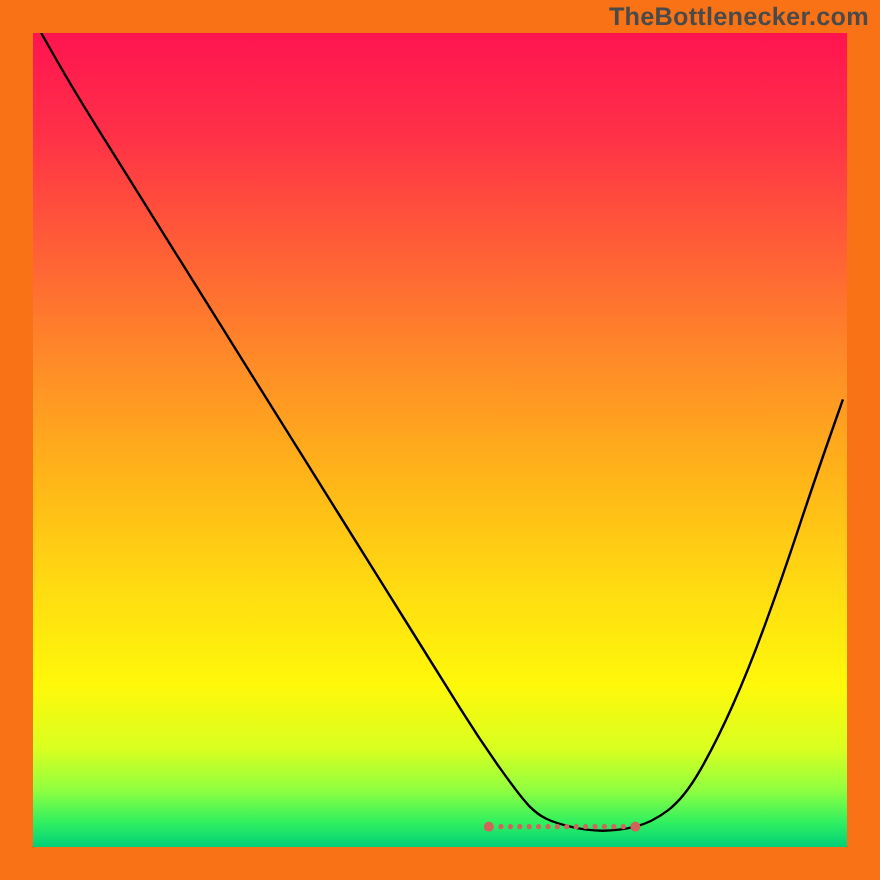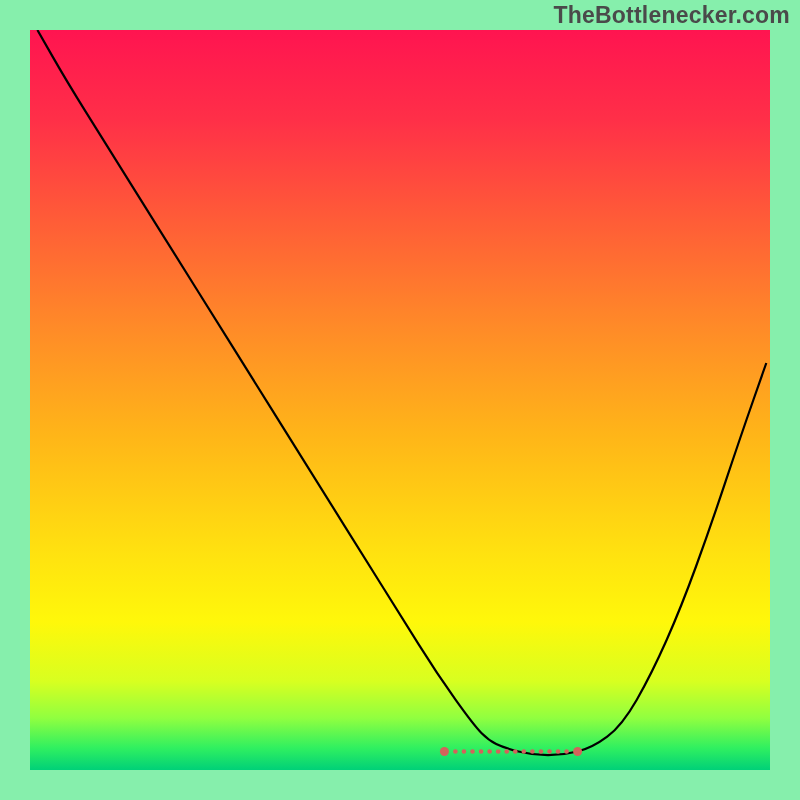--- a/index.html
+++ b/index.html
@@ -7,21 +7,21 @@
     padding: 0;
     width: 800px;
     height: 800px;
     background: #000;
     overflow: hidden;
   }
   .container {
     position: relative;
     width: 800px;
     height: 800px;
-    background: #86efac;
+    background: #f97316;
   }
   .watermark {
     position: absolute;
     top: 2px;
     right: 10px;
     color: #4a4a4a;
     font-family: Arial, Helvetica, sans-serif;
     font-size: 23px;
     font-weight: 600;
     letter-spacing: 0.2px;

